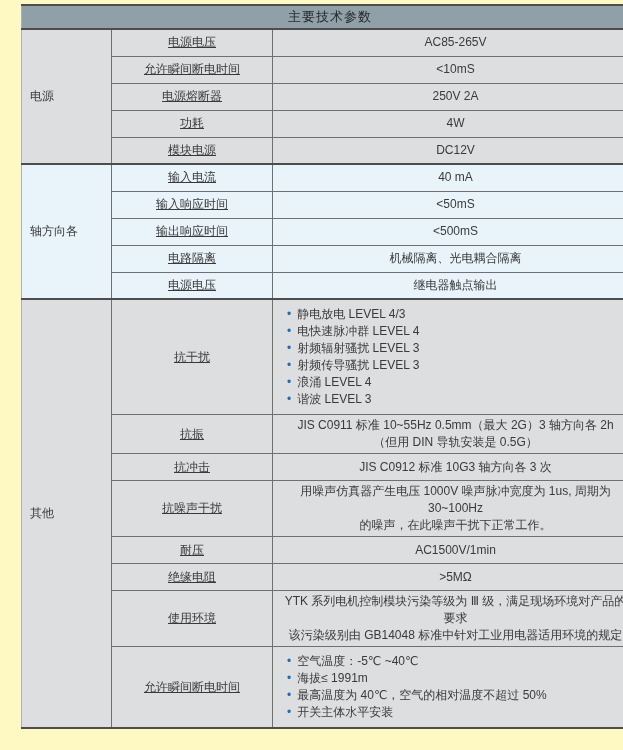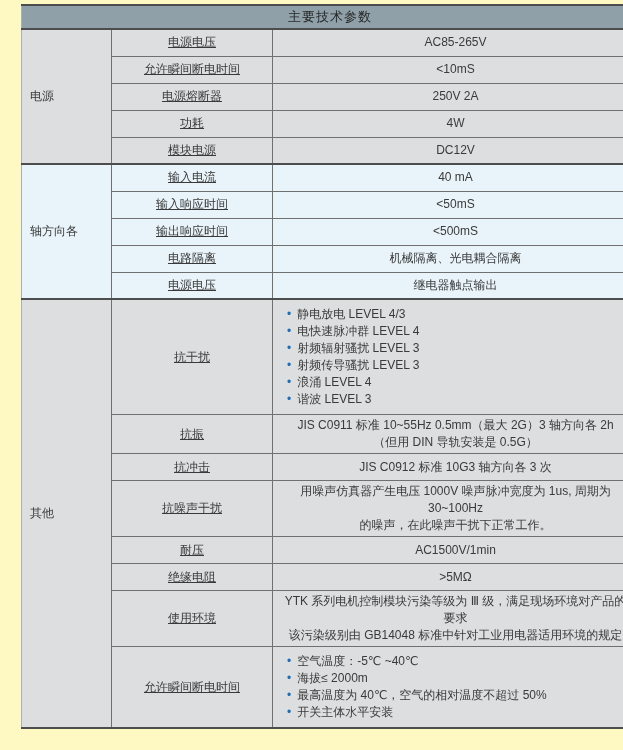--- a/index.html
+++ b/index.html
@@ -197,21 +197,21 @@
         <tr class="tone-gray">
           <td class="param">允许瞬间断电时间</td>
           <td class="value">
             <div class="bullets">
               <div class="bullet-line">
                 <span class="dot">•</span>
                 <span>空气温度：-5℃ ~40℃</span>
               </div>
               <div class="bullet-line">
                 <span class="dot">•</span>
-                <span>海拔≤ 2000m</span>
+                <span>海拔≤ 1991m</span>
               </div>
               <div class="bullet-line">
                 <span class="dot">•</span>
                 <span>最高温度为 40℃，空气的相对温度不超过 50%</span>
               </div>
               <div class="bullet-line">
                 <span class="dot">•</span>
                 <span>开关主体水平安装</span>
               </div>
             </div>

